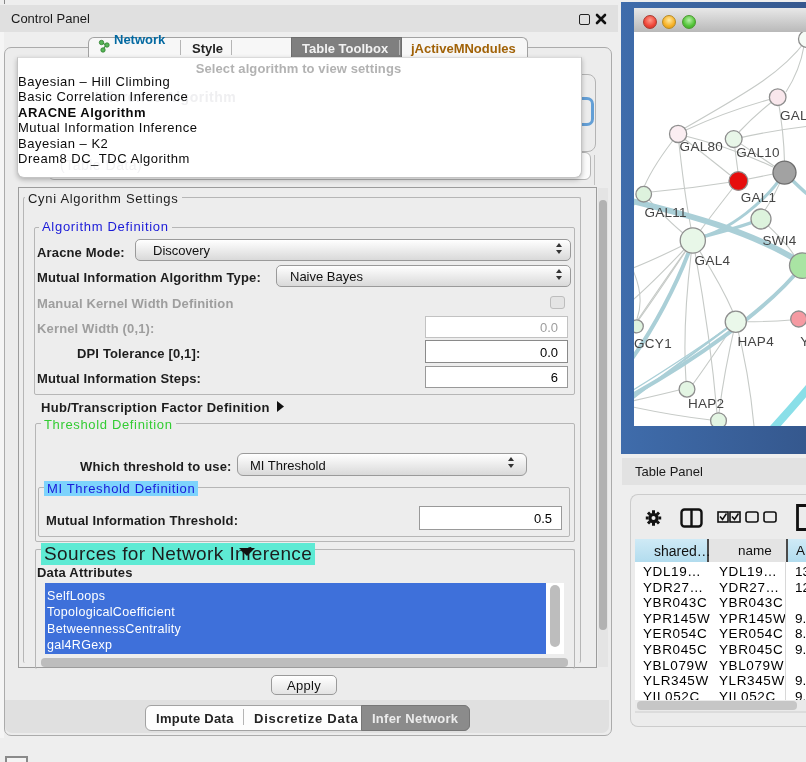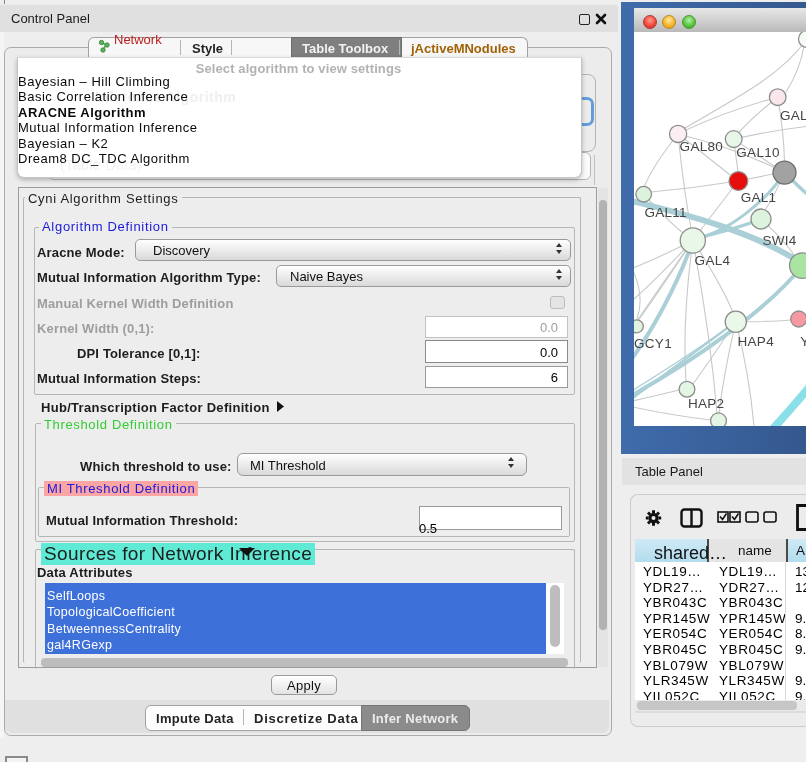--- a/index.html
+++ b/index.html
@@ -43,21 +43,21 @@
 <div class="abs" style="left:180px;top:40px;width:1px;height:15px;background:#b5b5b5;"></div>
 <div class="abs" style="left:231px;top:40px;width:1px;height:15px;background:#b5b5b5;"></div>
 <div class="abs" style="left:291px;top:37px;width:109px;height:21px;background:#7f7f7f;border:1px solid #6e6e6e;"></div>
 <div class="abs" style="left:399px;top:40px;width:1px;height:15px;background:#b5b5b5;"></div>
 <svg class="abs" style="left:98px;top:39px;" width="13" height="14" viewBox="0 0 13 14">
  <path d="M3.5 3.5 L8 6 M8 6 L5 10.5" stroke="#3f8f3f" stroke-width="1.2" fill="none"></path>
  <circle cx="3.5" cy="3.5" r="2.2" fill="#57b657" stroke="#2f7f2f" stroke-width="0.8"></circle>
  <circle cx="9" cy="6" r="2.2" fill="#57b657" stroke="#2f7f2f" stroke-width="0.8"></circle>
  <circle cx="5" cy="11" r="2.2" fill="#57b657" stroke="#2f7f2f" stroke-width="0.8"></circle>
 </svg>
-<div class="abs" style="left:114px;top:32px;font-size:13px;font-weight:400;color:#b91c1c;">Network</div>
+<div class="abs" style="left:114px;top:32px;font-size:13px;font-weight:700;color:#0369a1;">Network</div>
 <div class="abs" style="left:192px;top:41px;font-size:13px;font-weight:600;color:#242424;">Style</div>
 <div class="abs" style="left:245px;top:56px;font-size:12px;font-weight:600;color:#242424;">Select</div>
 <div class="abs" style="left:302px;top:41px;font-size:13px;font-weight:600;color:#f2f2f2;">Table Toolbox</div>
 <div class="abs" style="left:411px;top:41px;font-size:13px;font-weight:600;color:#a16207;">jActiveMNodules</div>
 
 <div class="abs" style="left:18px;top:187px;width:579px;height:481px;background:#ededed;border:1px solid #9c9c9c;box-sizing:border-box;"></div>
 
 <div class="abs" style="left:598px;top:188px;width:10px;height:479px;background:#e4e4e4;"></div>
 <div class="abs" style="left:599px;top:200px;width:8px;height:430px;background:#b2b2b2;border-radius:4px;"></div>
 
@@ -104,24 +104,24 @@
 <div class="abs" style="left:35px;top:423px;width:538px;height:117px;border:1px solid #b6b6b6;border-radius:2px;"></div>
 <div class="abs" style="left:41px;top:417px;background:#ededed;padding:0 3px;font-size:13px;color:#33cc33;letter-spacing:0.65px;">Threshold Definition</div>
 
 <div class="abs bold" style="left:80px;top:459px;font-size:13px;color:#1d1d1d;letter-spacing:0.15px;">Which threshold to use:</div>
 <div class="abs combo" style="left:237px;top:453px;width:290px;height:23px;border-radius:6px;"></div>
 <div class="abs" style="left:250px;top:458px;font-size:13px;color:#111;">MI Threshold</div>
 <div class="arr up" style="left:508px;top:457px;"></div>
 <div class="arr dn" style="left:508px;top:464px;"></div>
 
 <div class="abs" style="left:38px;top:487px;width:530px;height:48px;border:1px solid #b6b6b6;border-radius:2px;"></div>
-<div class="abs" style="left:44px;top:481px;background:#fca5a5;padding:0 3px;font-size:13px;color:#1a1ad8;letter-spacing:0.65px;">MI Threshold Definition</div>
+<div class="abs" style="left:44px;top:481px;background:#7dd3fc;padding:0 3px;font-size:13px;color:#1a1ad8;letter-spacing:0.65px;">MI Threshold Definition</div>
 <div class="abs bold" style="left:46px;top:513px;font-size:13px;color:#1d1d1d;letter-spacing:0.15px;">Mutual Information Threshold:</div>
 <div class="abs" style="left:419px;top:506px;width:143px;height:24px;background:#ffffff;border:1px solid #999;box-sizing:border-box;"></div>
-<div class="abs" style="left:419px;top:511px;width:133px;text-align:left;font-size:13px;color:#000;margin-top:10px;">0.5</div>
+<div class="abs" style="left:419px;top:511px;width:133px;text-align:right;font-size:13px;color:#000;">0.5</div>
 
 <div class="abs" style="left:35px;top:549px;width:538px;height:119px;border:1px solid #b6b6b6;border-radius:2px;border-bottom:none;"></div>
 <div class="abs" style="left:41px;top:543px;background:#5eead4;padding:0 3px;font-size:19px;color:#1d1d1d;letter-spacing:0.4px;">Sources for Network Inference</div>
 <svg class="abs" style="left:238px;top:546.5px;" width="18" height="10" viewBox="0 0 18 10">
     <path d="M1 1 L17 1 L9 9 Z" fill="#111"></path>
   </svg>
 <div class="abs bold" style="left:37px;top:565px;font-size:13px;color:#1d1d1d;letter-spacing:0.2px;">Data Attributes</div>
 
 <div class="abs" style="left:45px;top:583px;width:519px;height:71px;background:#ffffff;"></div>
 <div class="abs" style="left:45px;top:583px;width:501px;height:71px;background:#3e70da;"></div>
@@ -261,21 +261,21 @@
  <rect x="1" y="1" width="12" height="10" rx="2" fill="none" stroke="#111" stroke-width="1.6"></rect>
  <rect x="19" y="1" width="12" height="10" rx="2" fill="none" stroke="#111" stroke-width="1.6"></rect>
 </svg>
 <svg class="abs" style="left:796px;top:504px;" width="10" height="27" viewBox="0 0 10 27">
  <path d="M1.5 1.5 H14 V25.5 H1.5 Z" fill="none" stroke="#111" stroke-width="2.8"></path>
 </svg>
 
 <div class="abs" style="left:635px;top:539px;width:171px;height:23px;background:#e4e4e4;"></div>
 <div class="abs" style="left:635px;top:539px;width:74px;height:23px;background:linear-gradient(#cfeaf6,#b2dcee);border-right:2px solid #4a4a4a;box-sizing:border-box;"></div>
 <div class="abs" style="left:786px;top:539px;width:20px;height:23px;background:linear-gradient(#cfeaf6,#b2dcee);border-left:2px solid #4a4a4a;box-sizing:border-box;"></div>
-<div class="abs" style="left:654px;top:543px;font-size:18px;color:#111;">shared…</div>
+<div class="abs" style="left:654px;top:543px;font-size:14px;color:#111;">shared…</div>
 <div class="abs" style="left:738px;top:543px;font-size:13.5px;color:#111;">name</div>
 <div class="abs" style="left:796px;top:543px;font-size:13.5px;color:#111;">A</div>
 
 <div class="abs" style="left:635px;top:562px;width:171px;height:138px;background:#ffffff;overflow:hidden;font-size:13.5px;color:#000;">
  <div style="position:absolute;left:8px;top:2px;line-height:15.6px;letter-spacing:0.6px;">YDL19…<br>YDR27…<br>YBR043C<br>YPR145W<br>YER054C<br>YBR045C<br>YBL079W<br>YLR345W<br>YIL052C</div>
  <div style="position:absolute;left:84px;top:2px;line-height:15.6px;letter-spacing:0.6px;">YDL19…<br>YDR27…<br>YBR043C<br>YPR145W<br>YER054C<br>YBR045C<br>YBL079W<br>YLR345W<br>YIL052C</div>
  <div style="position:absolute;left:160px;top:2px;line-height:15.6px;">13<br>12<br>&nbsp;<br>9.<br>8.<br>9.<br>&nbsp;<br>9.<br>9.</div>
  <div style="position:absolute;left:150px;top:0;width:1px;height:138px;background:#d8d8d8;"></div>
 </div>
 

